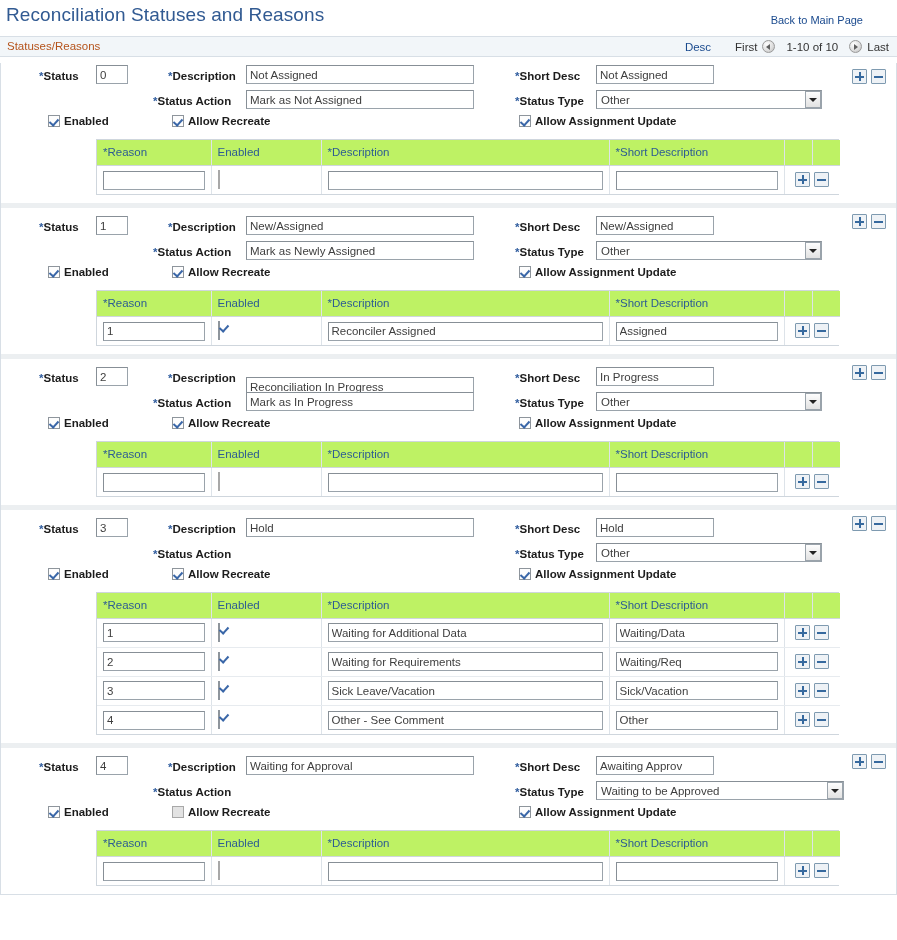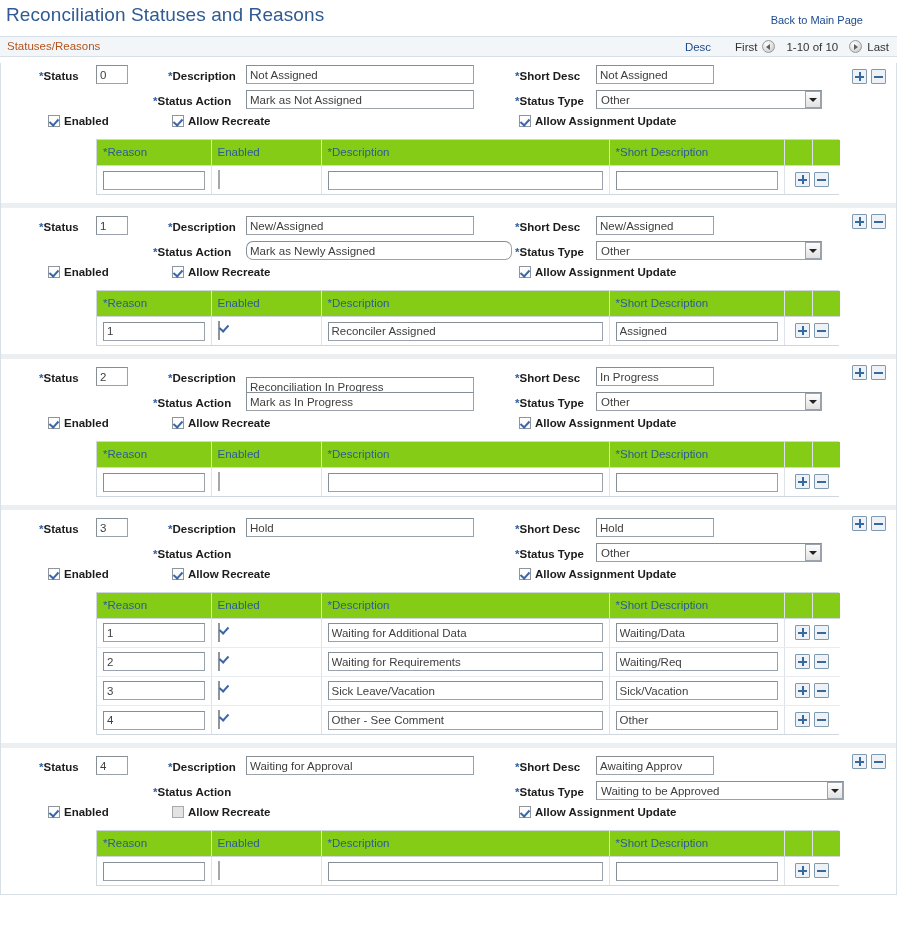--- a/index.html
+++ b/index.html
@@ -128,21 +128,21 @@
   .cklab { font-size: 11.5px; color: #1c1c1c; font-weight: bold; }
 
   
   .grid {
     margin: 4px 60px 0 95px;
     border: 1px solid #cfd6dd; border-collapse: collapse; width: 743px;
     background: #fff;
   }
   .grid table { border-collapse: collapse; width: 100%; table-layout: fixed; }
   .grid th {
-    background: #84cc16; border-right: 1px solid #dde3e9; border-bottom: 1px solid #cfd6dd;
+    background: #bef264; border-right: 1px solid #dde3e9; border-bottom: 1px solid #cfd6dd;
     font-size: 11.5px; color: #2d5c93; font-weight: normal;
     text-align: left; padding: 4px 6px 5px 6px; height: 25px; vertical-align: middle;
   }
   .grid th .req { color: #2d5c93; }
   .grid td {
     border-right: 1px solid #dde3e9; border-bottom: 1px solid #e7ebef;
     padding: 4px 6px; height: 29px; vertical-align: middle; background: #fff;
   }
   .grid tr:last-child td { border-bottom: none; }
   .grid td.last, .grid th.last { border-right: none; }
@@ -274,21 +274,21 @@
         <div class="frow" style="height:26px;margin-top:6px;">
           <span class="lbl" style="left:38px;top:5px;"><span class="req">*</span>Status</span>
           <input class="inp" style="left: 95px; top: 2px; width: 32px;" value="1">
           <span class="lbl" style="left:167px;top:5px;"><span class="req">*</span>Description</span>
           <input class="inp" style="left: 245px; top: 2px; width: 228px;" value="New/Assigned">
           <span class="lbl" style="left:514px;top:5px;"><span class="req">*</span>Short Desc</span>
           <input class="inp" style="left: 595px; top: 2px; width: 118px;" value="New/Assigned">
         </div>
         <div class="frow" style="height:24px;">
           <span class="lbl" style="left:152px;top:4px;"><span class="req">*</span>Status Action</span>
-          <input class="inp" style="left: 245px; top: 1px; width: 266px; border-radius: 7px;" value="Mark as Newly Assigned">
+          <input class="inp" style="left: 245px; top: 1px; width: 228px;" value="Mark as Newly Assigned">
           <span class="lbl" style="left:514px;top:4px;"><span class="req">*</span>Status Type</span>
           <div class="sel" style="left:595px;top:1px;width:226px;">
             <span class="selval">Other</span>
             <span class="arrow">
               <i></i>
             </span>
           </div>
         </div>
         <div class="ckrow" style="height:22px;">
           <span style="position:absolute;left:47px;top:2px;">

